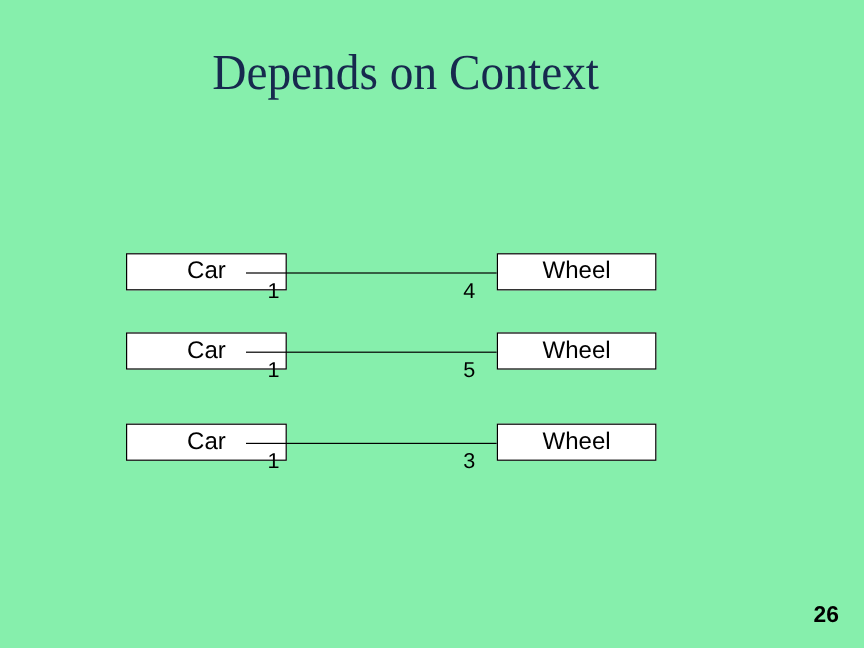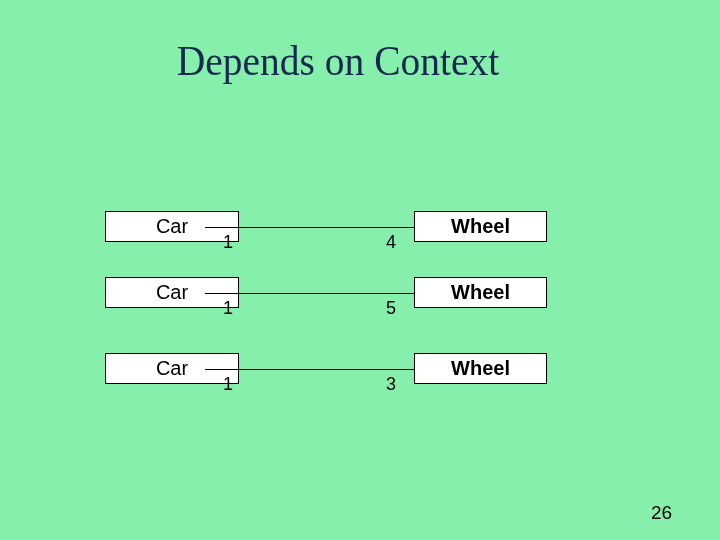--- a/index.html
+++ b/index.html
@@ -61,46 +61,46 @@
     border: 1.5px solid #000000;
     background: #ffffff;
     display: flex;
     align-items: center;
     justify-content: center;
     font-family: "Liberation Sans", sans-serif;
     font-size: 20px;
     color: #000000;
   }
   .class-box.left  { left: 83px;  width: 134px; margin-left: 22px; }
-  .class-box.right { left: 414px; width: 133px; font-weight: bold; }
+  .class-box.right { left: 414px; width: 133px; }
   .assoc-line {
     position: absolute;
     left: 205px;
     top: 15.5px;
     width: 209px;
     height: 1.5px;
     background: #000000;
   }
   .mult {
     position: absolute;
     font-family: "Liberation Sans", sans-serif;
     font-size: 18px;
     line-height: 1;
     color: #000000;
     text-align: center;
   }
   .mult.left  { left: 219px; top: 22px; width: 18px; }
   .mult.right { left: 381px; top: 22px; width: 20px; }
   .page-number {
     position: absolute;
-    left: 651px;
+    left: 678px;
     top: 503px;
     font-family: "Liberation Sans", sans-serif;
     font-size: 19px;
-    font-weight: normal;
+    font-weight: bold;
     line-height: 1;
     color: #000000;
   }
 </style>
 </head>
 <body>
 
 <div class="slide">
 
   <div class="title">Depends on Context</div>

